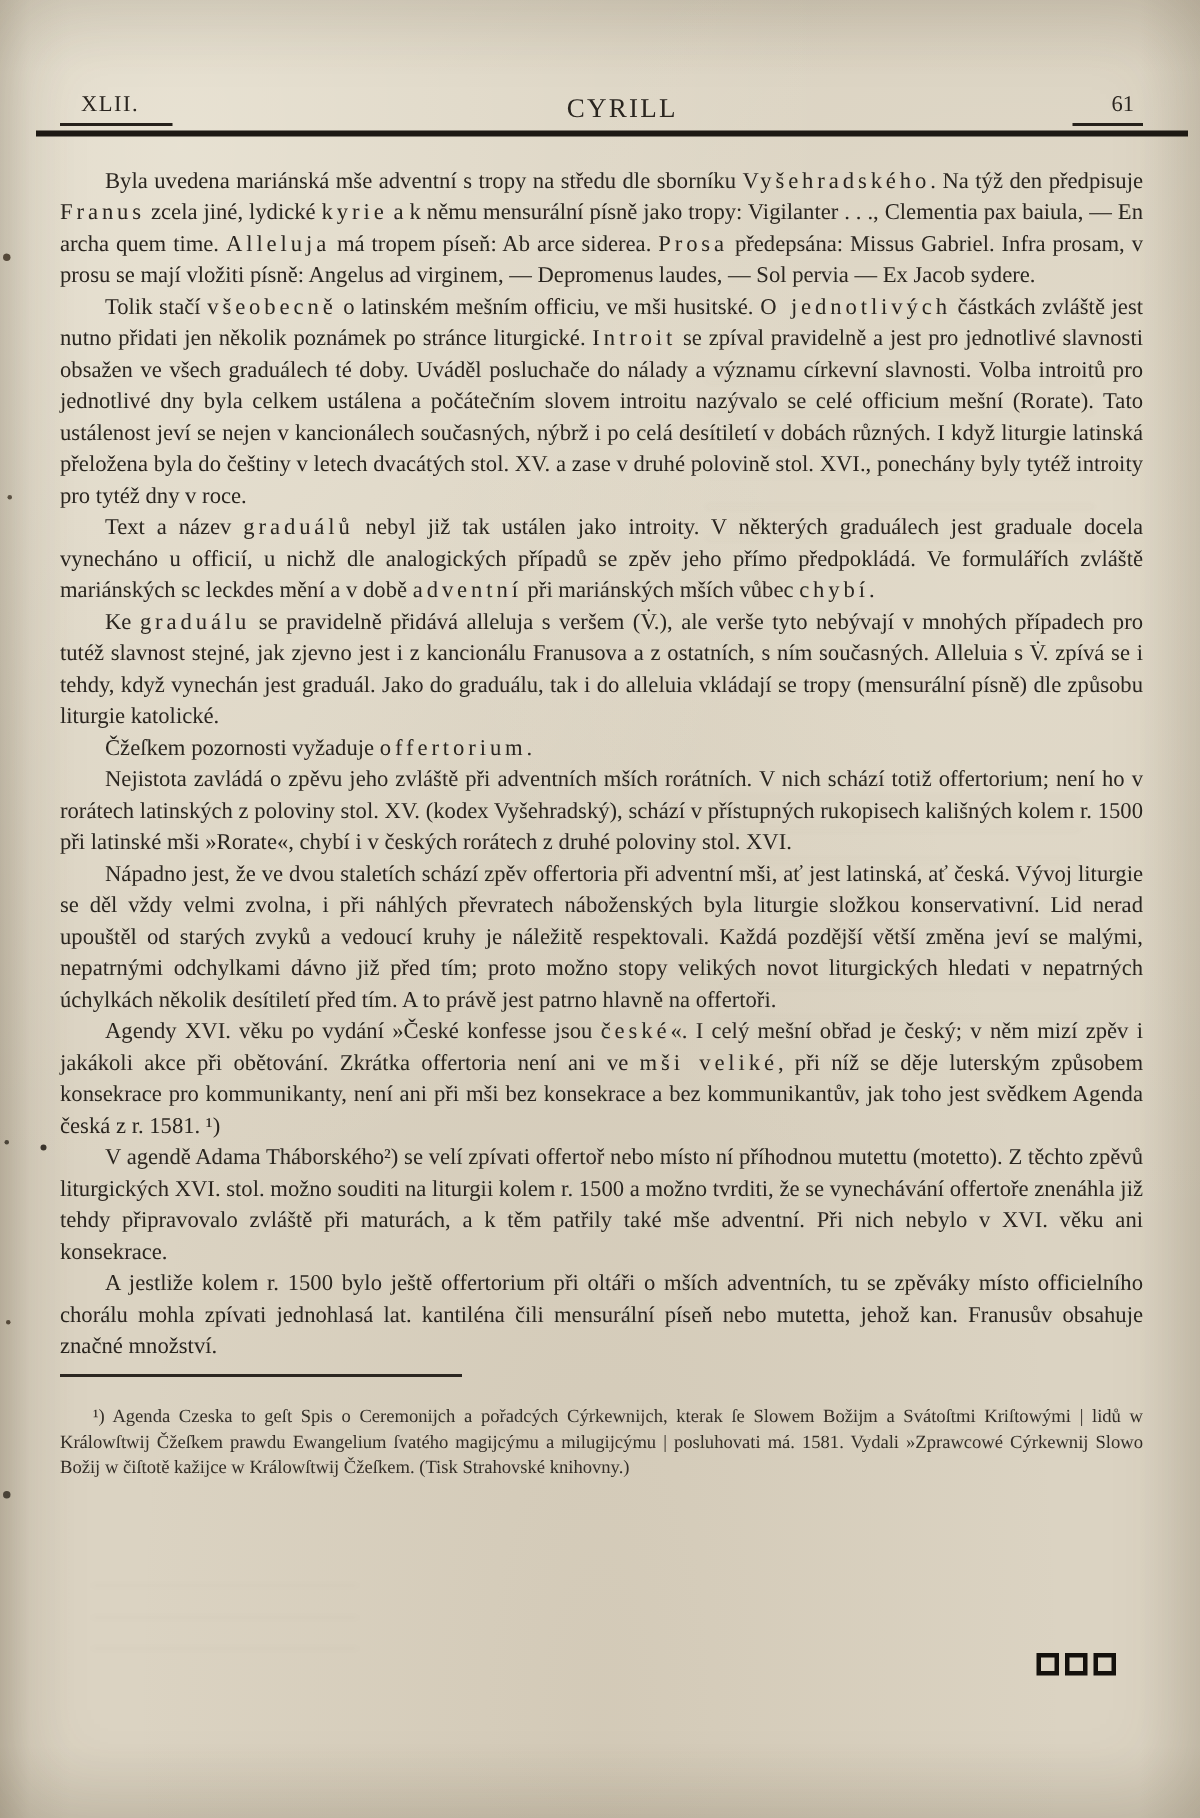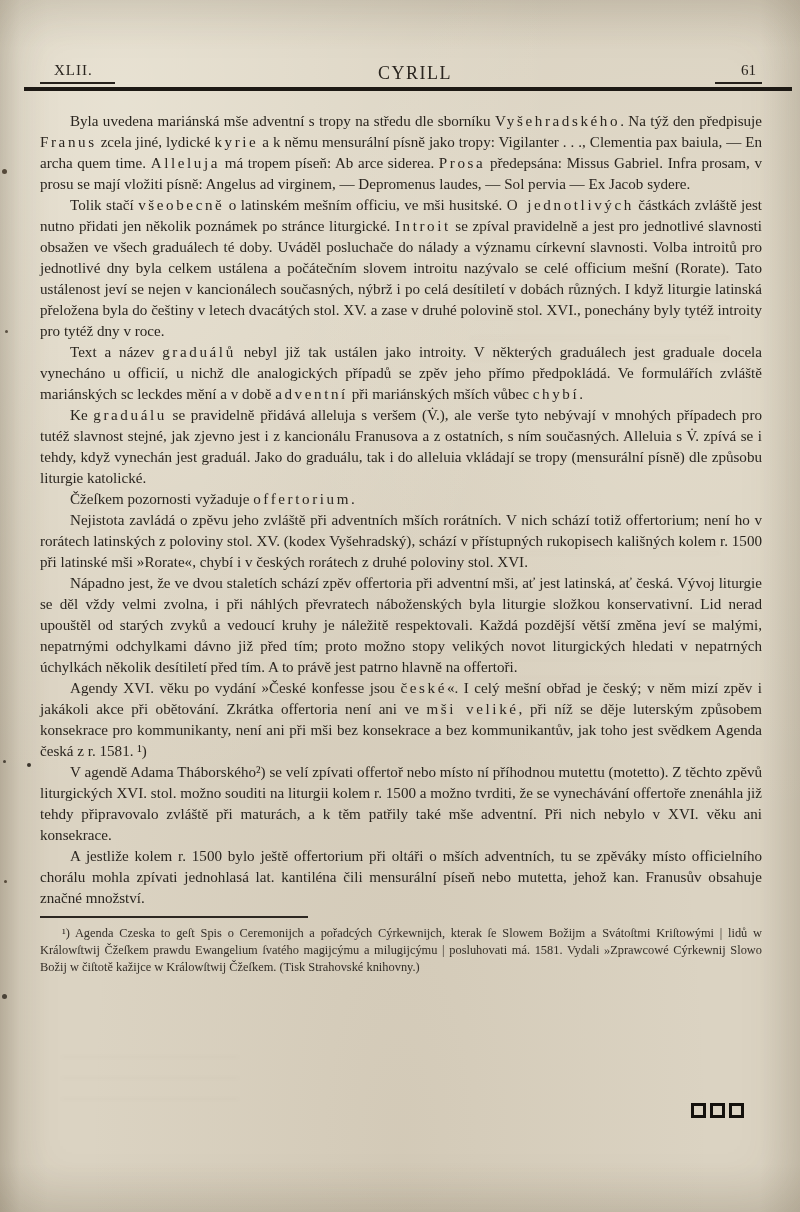--- a/index.html
+++ b/index.html
@@ -14,30 +14,30 @@
       radial-gradient(ellipse at 85% 30%, rgba(255,250,235,.18), transparent 40%),
       radial-gradient(ellipse at 50% 95%, rgba(140,120,90,.10), transparent 55%),
       linear-gradient(90deg, rgba(95,80,58,.22) 0%, rgba(95,80,58,.05) 2.5%, transparent 6%, transparent 95%, rgba(95,80,58,.12) 100%),
       linear-gradient(0deg, rgba(95,80,58,.10) 0%, transparent 4%, transparent 96%, rgba(95,80,58,.10) 100%);
     box-shadow: inset 0 0 60px rgba(90,75,50,.18);
     overflow:hidden;
     font-family:"Liberation Serif","DejaVu Serif",serif;
     color:#2a251f;
   }
   .content { position:absolute; left:40px; top:62px; width:722px; }
-  .hdr-row { display:flex; align-items:center; }
+  .hdr-row { display:flex; align-items:flex-start; }
   .hdr-vol { font-size:15px; letter-spacing:1px; border-bottom:2px solid #26211b; padding:0 22px 3px 14px; }
   .hdr-title { flex:1; text-align:center; font-weight:normal; font-size:18px; letter-spacing:1.5px; }
   .hdr-page { font-size:15px; border-bottom:2px solid #26211b; padding:0 6px 3px 26px; }
   .hdr-rule { height:4px; background:#1d1914; margin:3px -30px 0 -16px; }
   .body-text { margin-top:20px; font-size:15.1px; line-height:21px; text-align:justify; }
   .body-text p { margin:0; text-indent:30px; }
   .gesperrt { letter-spacing:2.6px; }
   .fn-sep { width:268px; border-top:2px solid #2c2721; margin-top:7px; }
-  .footnotes { margin-top:7px; font-size:12.4px; line-height:17px; text-align:justify; color:#332d26; }
+  .footnotes { margin-top:18px; font-size:12.4px; line-height:17px; text-align:justify; color:#332d26; }
   .footnotes p { margin:0; text-indent:22px; }
   .endmark { position:absolute; right:56px; top:1100px; }
   .endmark .sq {
     display:inline-block; width:9px; height:9px;
     border:3px solid #14110d; margin-left:4px; background:transparent; vertical-align:middle;
   }
   .margin-mark { position:absolute; left:27px; top:763px; width:4px; height:4px; border-radius:50%; background:#3a342c; }
   .speck { position:absolute; width:3px; height:3px; border-radius:50%; background:#4a4338;
     box-shadow: 0 -590px 0 1px #55493a, 2px -430px 0 0 #5a5042, 1px 120px 0 0 #55493a, 0 235px 0 1px #4a4338; }
   .ghost {

